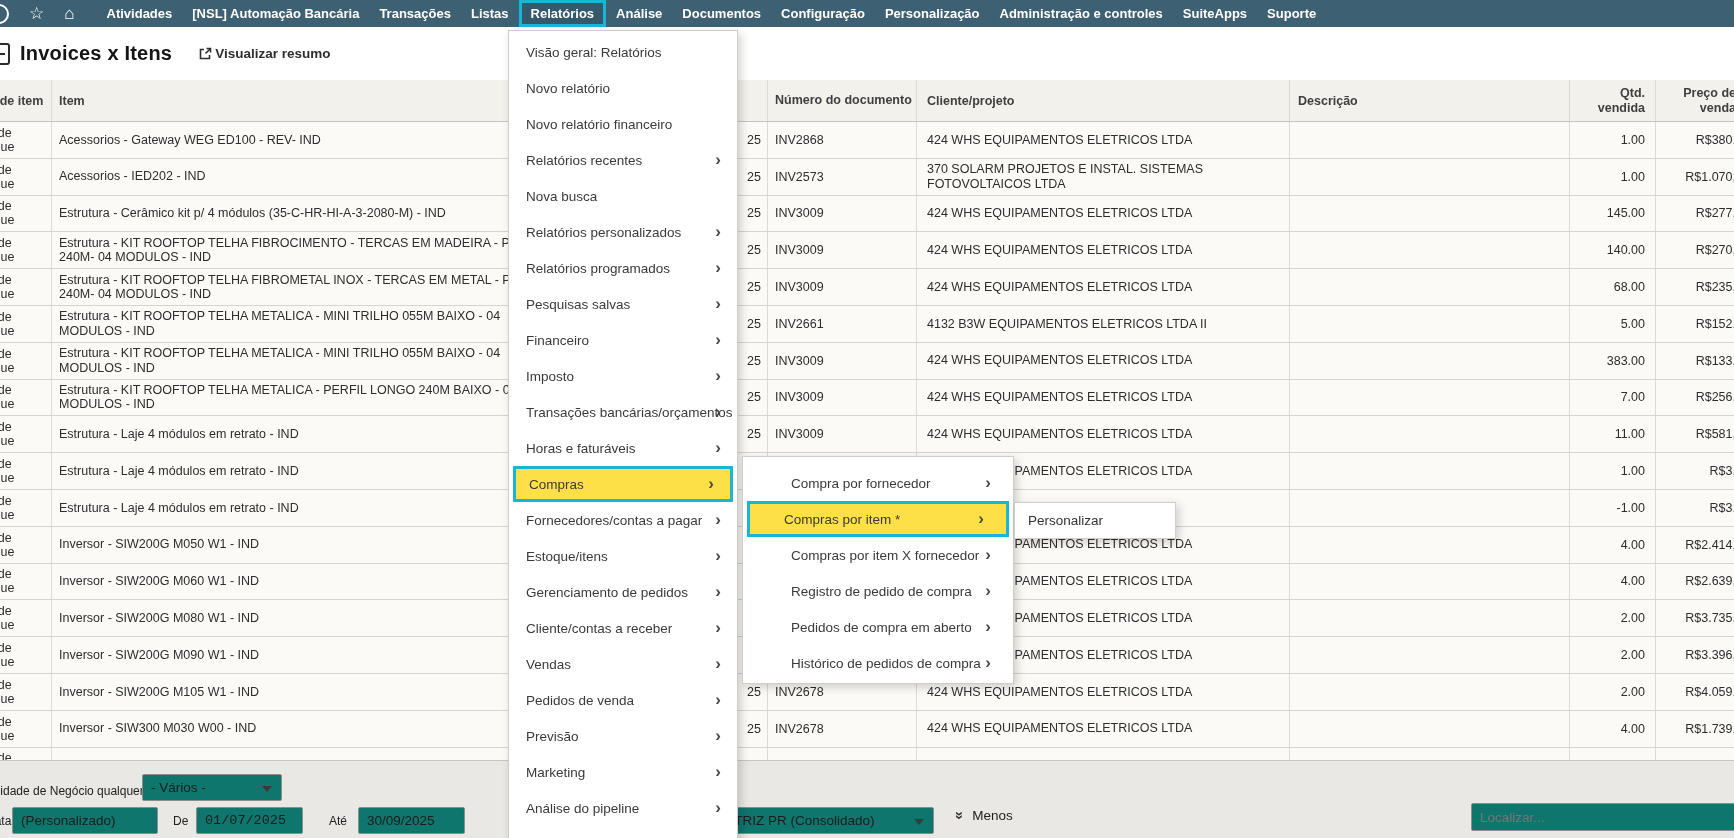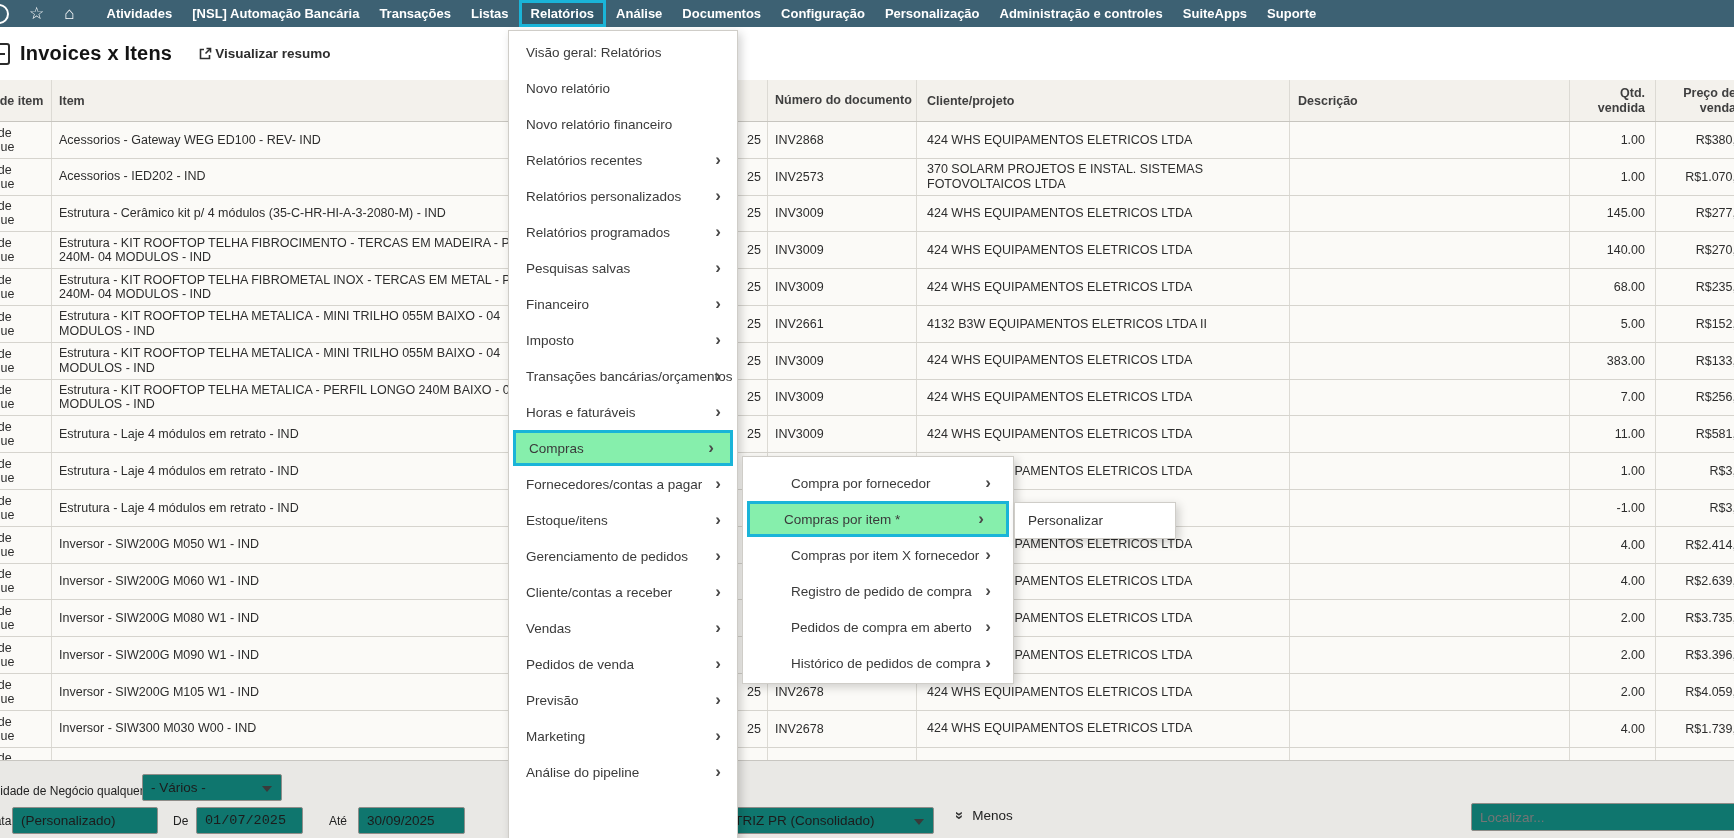--- a/index.html
+++ b/index.html
@@ -67,21 +67,21 @@
   .menu-panel { position: absolute; background: #fff; border: 1px solid #cfcdc8;
                 box-shadow: 3px 3px 9px rgba(0,0,0,.18); z-index: 10; }
   #reports-menu { left: 508px; top: 30px; width: 230px; height: 812px; padding-top: 3px; }
   #purchases-submenu { left: 742px; top: 456px; width: 272px; height: 228px; padding-top: 8px; z-index: 11; }
   .menu-item { position: relative; height: 36px; display: flex; align-items: center;
                font-size: 13.5px; color: #3a3a3a; cursor: pointer; }
   #reports-menu .menu-item { padding-left: 17px; }
   #purchases-submenu .menu-item { padding-left: 48px; }
   .menu-item .chevron { position: absolute; right: 16px; font-size: 17px; color: #4a4a4a; font-weight: bold; }
   #purchases-submenu .menu-item .chevron { right: 22px; }
-  .menu-item.hl { background: #86efac; border: 3px solid #1ab4d8; margin: 0 4px; align-items: center; }
+  .menu-item.hl { background: #fde047; border: 3px solid #1ab4d8; margin: 0 4px; align-items: center; }
   #reports-menu .menu-item.hl { padding-left: 13px; }
   #purchases-submenu .menu-item.hl { padding-left: 34px; }
   #context-popup { left: 1014px; top: 502px; width: 162px; height: 37px; z-index: 12;
                    display: flex; align-items: center; padding-left: 13px;
                    font-size: 13.5px; color: #333; cursor: pointer; }
 </style>
 </head>
 <body>
 
 <div class="navbar">
@@ -477,20 +477,23 @@
       <span>Novo relatório</span>
     </div>
     <div class="menu-item">
       <span>Novo relatório financeiro</span>
     </div>
     <div class="menu-item">
       <span>Relatórios recentes</span>
       <span class="chevron">›</span>
     </div>
     <div class="menu-item">
+      <span>Nova busca</span>
+    </div>
+    <div class="menu-item">
       <span>Relatórios personalizados</span>
       <span class="chevron">›</span>
     </div>
     <div class="menu-item">
       <span>Relatórios programados</span>
       <span class="chevron">›</span>
     </div>
     <div class="menu-item">
       <span>Pesquisas salvas</span>
       <span class="chevron">›</span>

